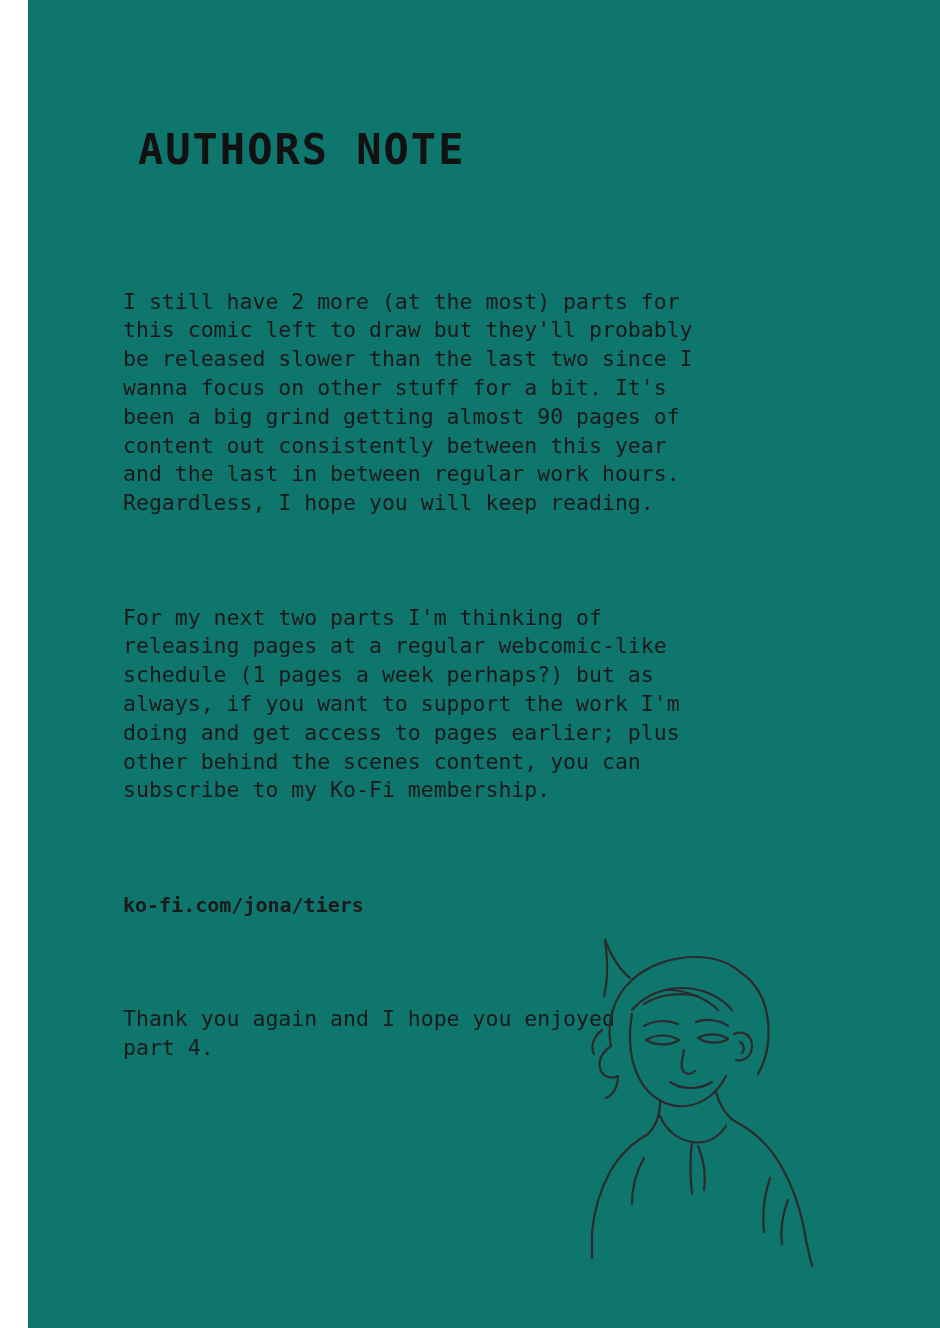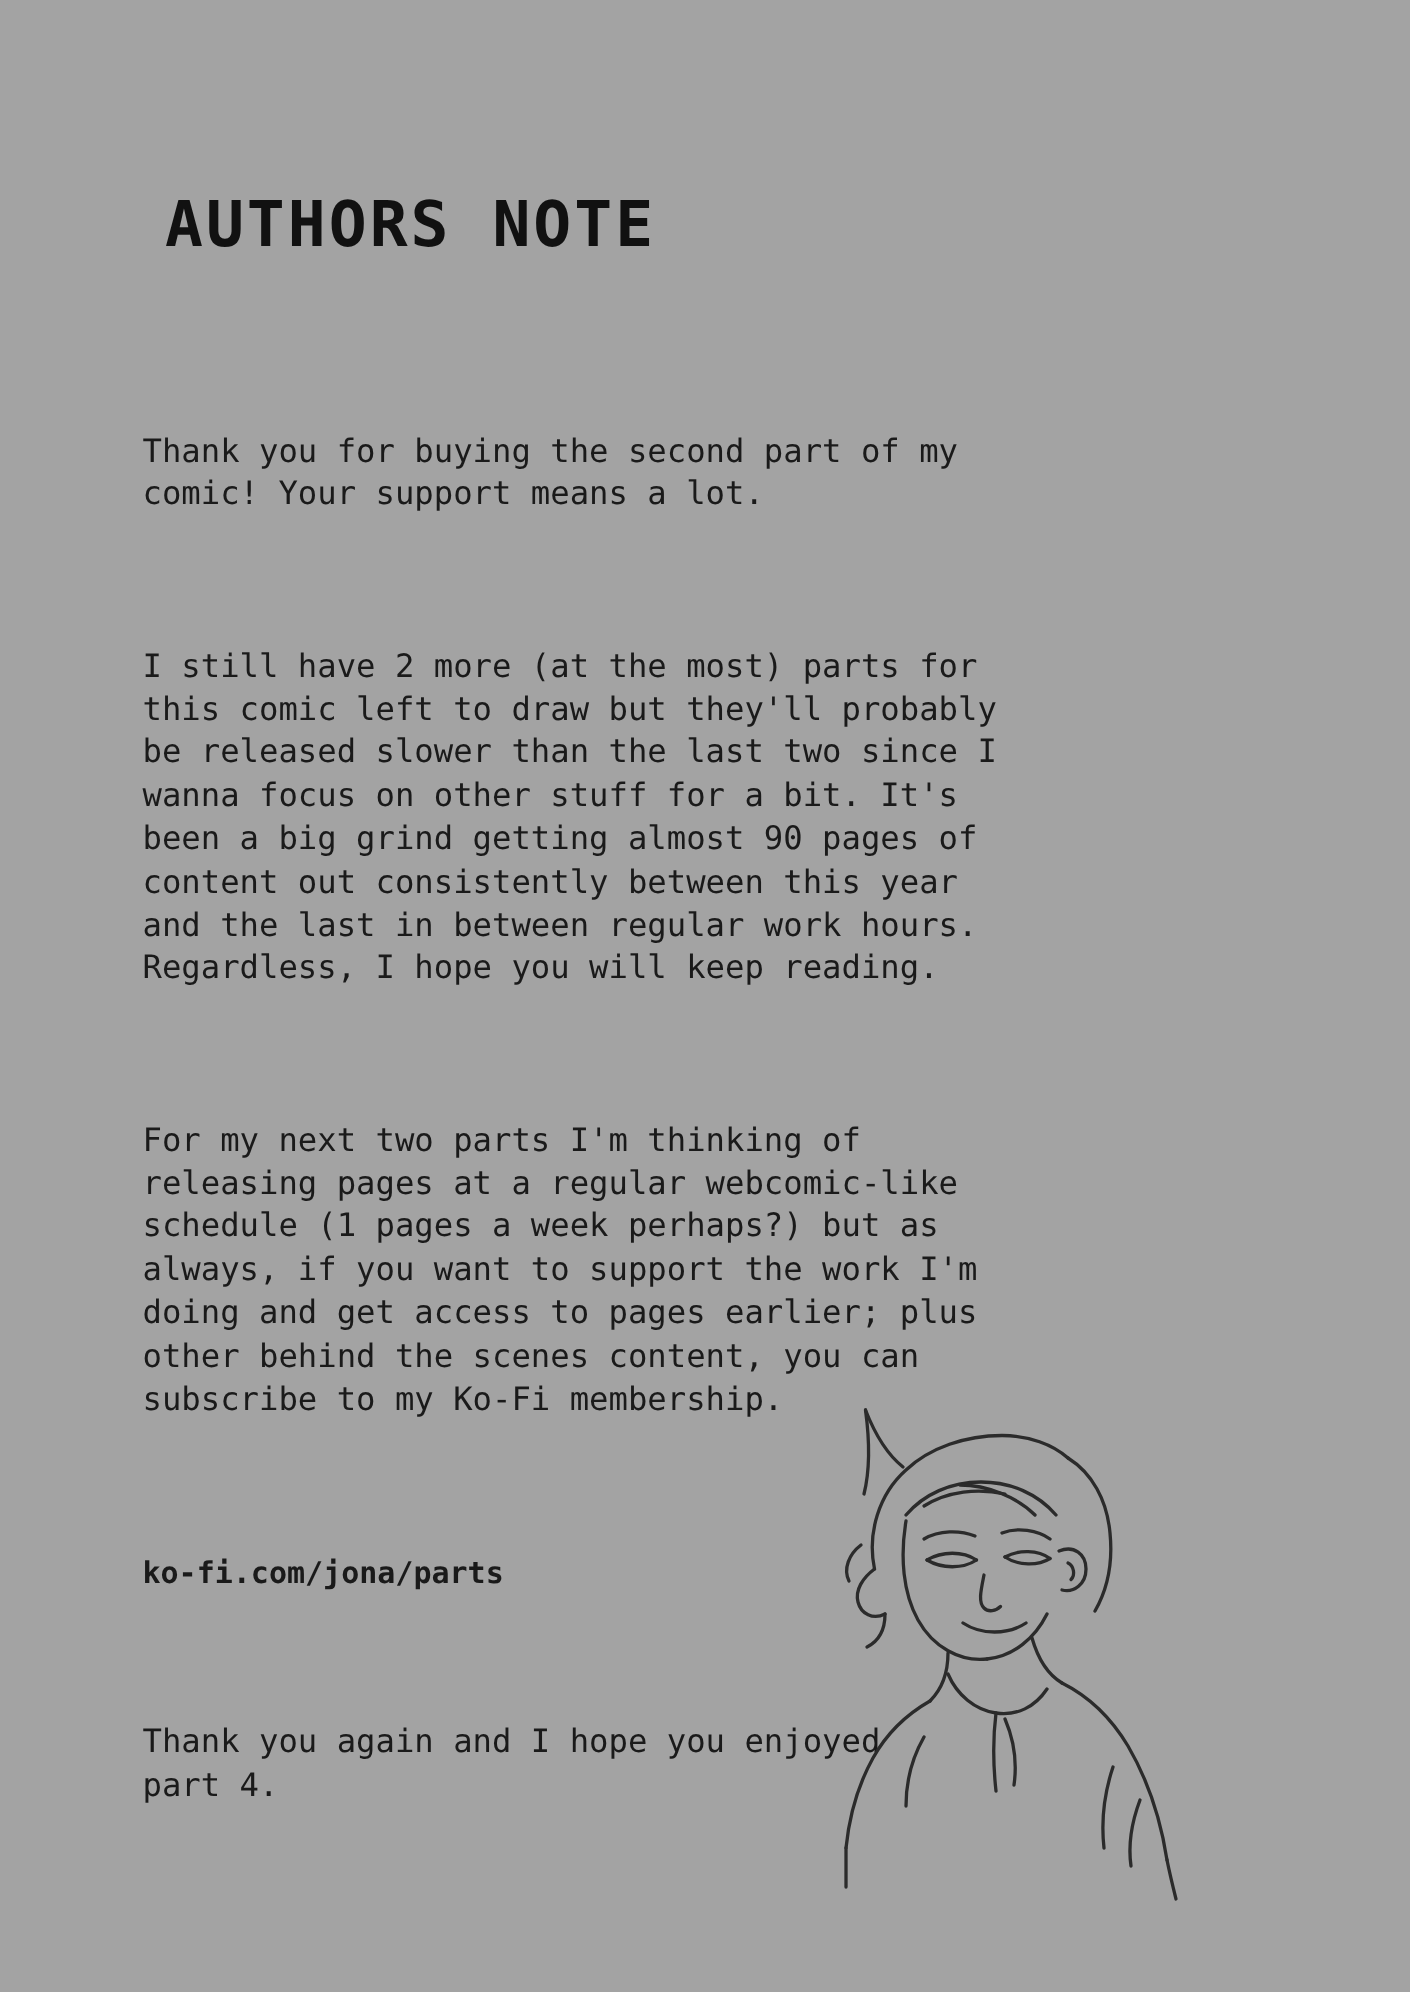--- a/index.html
+++ b/index.html
@@ -11,21 +11,22 @@
     width: 940px;
     height: 1328px;
     position: relative;
     font-family: "DejaVu Sans Mono", monospace;
     color: #111111;
     overflow: hidden;
   }
   .page {
     position: absolute;
     inset: 0;
-    background: #a3a3a3;
+    background: #0f766e;
+    margin-left: 28px;
   }
   .title {
     position: absolute;
     left: 110px;
     top: 125px;
     font-family: "DejaVu Sans Mono", monospace;
     font-weight: bold;
     font-size: 42px;
     letter-spacing: 2px;
     color: #111111;
@@ -68,38 +69,36 @@
   }
 </style>
 </head>
 <body>
 
 <div class="page">
 
   <div class="title">AUTHORS NOTE</div>
 
   <div class="body-text">
-    <p class="para">Thank you for buying the second part of my
-comic! Your support means a lot.</p>
     <p class="para">I still have 2 more (at the most) parts for
 this comic left to draw but they'll probably
 be released slower than the last two since I
 wanna focus on other stuff for a bit. It's
 been a big grind getting almost 90 pages of
 content out consistently between this year
 and the last in between regular work hours.
 Regardless, I hope you will keep reading.</p>
     <p class="para">For my next two parts I'm thinking of
 releasing pages at a regular webcomic-like
 schedule (1 pages a week perhaps?) but as
 always, if you want to support the work I'm
 doing and get access to pages earlier; plus
 other behind the scenes content, you can
 subscribe to my Ko-Fi membership.</p>
-    <p class="para link">ko-fi.com/jona/parts</p>
+    <p class="para link">ko-fi.com/jona/tiers</p>
     <p class="para">Thank you again and I hope you enjoyed
 part 4.</p>
   </div>
 
   <div class="illustration">
     <svg viewBox="0 0 330 360" xmlns="http://www.w3.org/2000/svg" fill="none" stroke="#2b2b2b" stroke-width="2.2" stroke-linecap="round" stroke-linejoin="round">
 
       <path d="M63 136 C58 112 66 86 84 70 C100 55 124 47 148 47 C166 47 182 53 192 62"></path>
       <path d="M57 30 C60 52 60 70 56 86"></path>
       <path d="M57 30 C64 48 72 60 82 68"></path>

